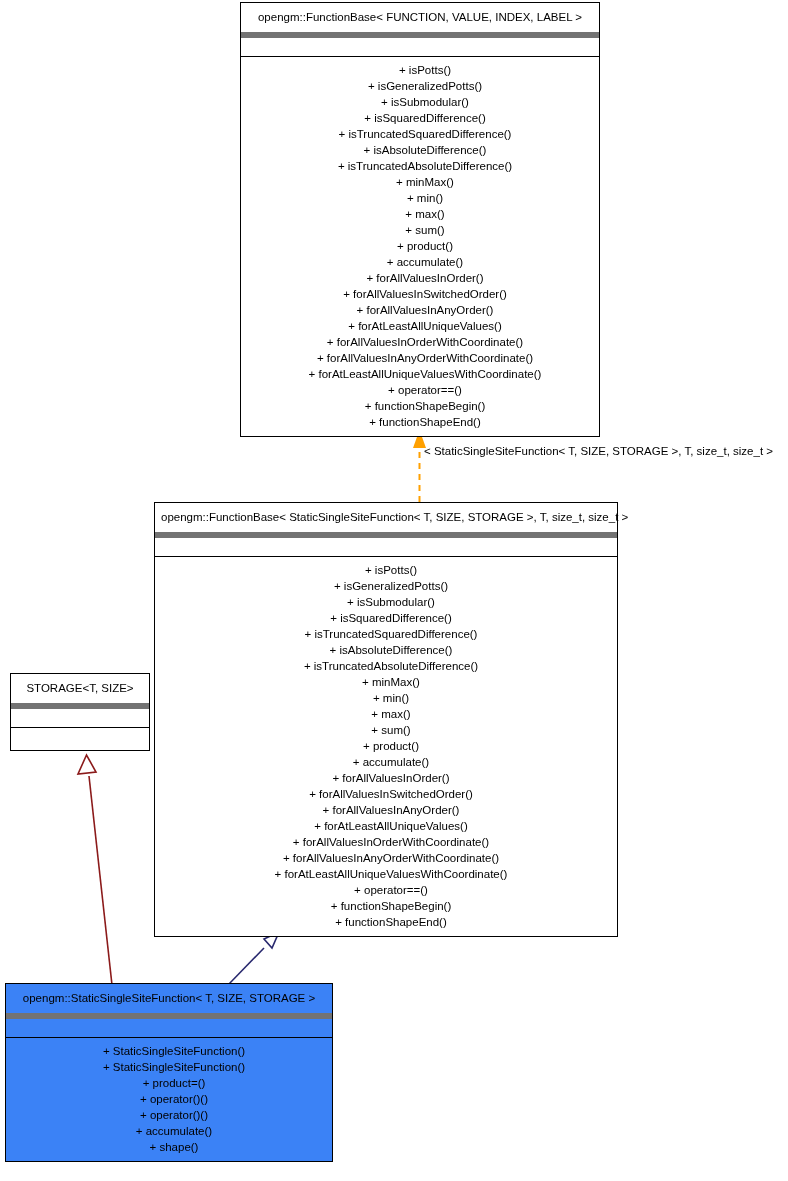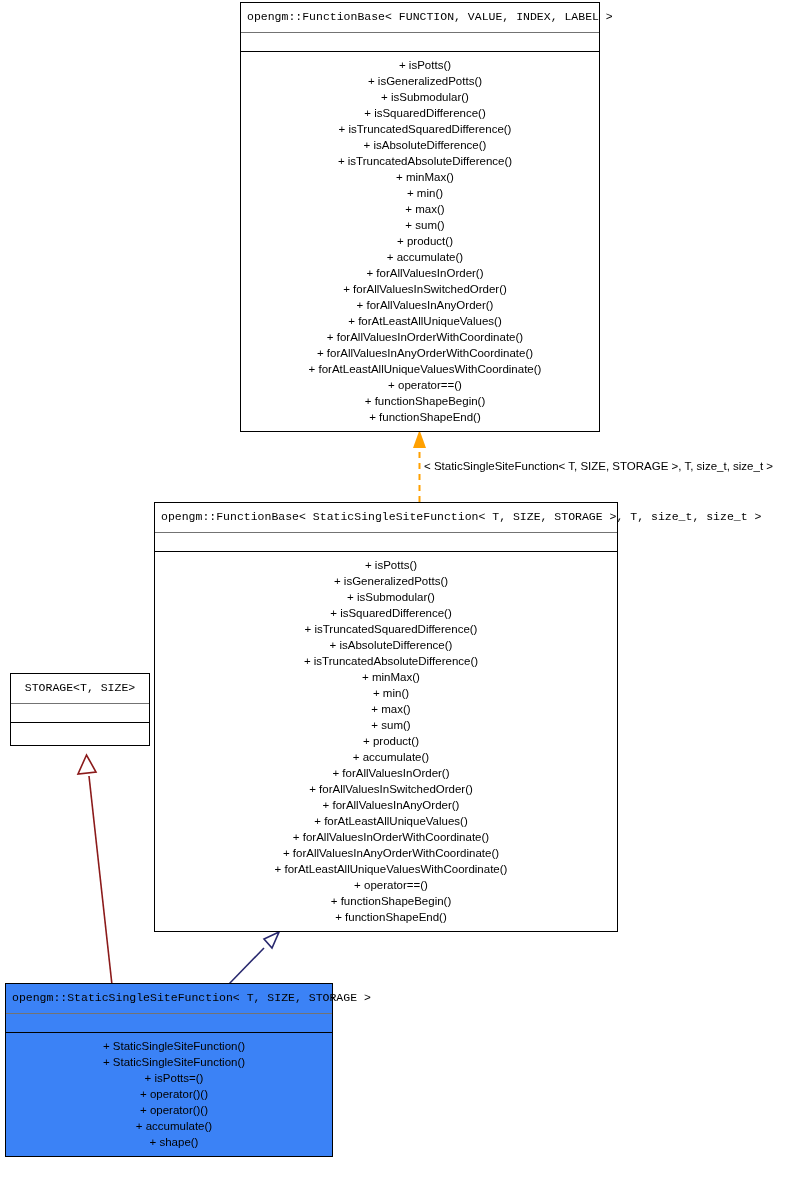--- a/index.html
+++ b/index.html
@@ -28,28 +28,27 @@
     box-sizing: border-box;
     border: 1px solid #000000;
     background: #ffffff;
     z-index: 5;
   }
   .uml-box.filled {
     background: #3b82f6;
   }
   .box-title {
     box-sizing: border-box;
-    border-bottom: 1px solid #737373;
+    border-bottom: 6px solid #737373;
     text-align: center;
     font-size: 11.5px;
     line-height: 14px;
     padding: 7px 6px 8px 6px;
     color: #000000;
     white-space: nowrap;
-    font-family: Liberation Mono, monospace;
   }
   .box-attrs {
     box-sizing: border-box;
     border-bottom: 1px solid #000000;
     height: 19px;
   }
   .box-methods {
     box-sizing: border-box;
     padding: 5px 0 6px 0;
   }
@@ -96,21 +95,21 @@
       <line x1="112" y1="985" x2="89" y2="776" stroke="#8b1a1a" stroke-width="1.6"></line>
       <polygon points="86.5,755 78,774 96,772" fill="#ffffff" stroke="#8b1a1a" stroke-width="1.6"></polygon>
     </g>
 
     <g>
       <line x1="228" y1="985" x2="264" y2="948" stroke="#28286e" stroke-width="1.6"></line>
       <polygon points="279,932 264,939 272,948" fill="#ffffff" stroke="#28286e" stroke-width="1.6"></polygon>
     </g>
   </svg>
 
-  <div class="edge-label" style="left:424px; top:459px;">&lt; StaticSingleSiteFunction&lt; T, SIZE, STORAGE &gt;, T, size_t, size_t &gt;</div>
+  <div class="edge-label" style="left:424px; top:444px;">&lt; StaticSingleSiteFunction&lt; T, SIZE, STORAGE &gt;, T, size_t, size_t &gt;</div>
 
   <div class="uml-box" style="left:240px; top:2px; width:360px;">
     <div class="box-title">opengm::FunctionBase&lt; FUNCTION, VALUE, INDEX, LABEL &gt;</div>
     <div class="box-attrs"></div>
     <div class="box-methods">
         <div class="method">+ isPotts()</div>
         <div class="method">+ isGeneralizedPotts()</div>
         <div class="method">+ isSubmodular()</div>
         <div class="method">+ isSquaredDifference()</div>
         <div class="method">+ isTruncatedSquaredDifference()</div>
@@ -170,21 +169,21 @@
     <div class="box-attrs"></div>
     <div class="box-methods" style="height:22px; padding:0;"></div>
   </div>
 
   <div class="uml-box filled" style="left:5px; top:983px; width:328px;">
     <div class="box-title">opengm::StaticSingleSiteFunction&lt; T, SIZE, STORAGE &gt;</div>
     <div class="box-attrs"></div>
     <div class="box-methods">
         <div class="method">+ StaticSingleSiteFunction()</div>
         <div class="method">+ StaticSingleSiteFunction()</div>
-        <div class="method">+ isPotts=()</div>
+        <div class="method">+ product=()</div>
         <div class="method">+ operator()()</div>
         <div class="method">+ operator()()</div>
         <div class="method">+ accumulate()</div>
         <div class="method">+ shape()</div>
       </div>
   </div>
 
 </div>
 
 </body></html>

